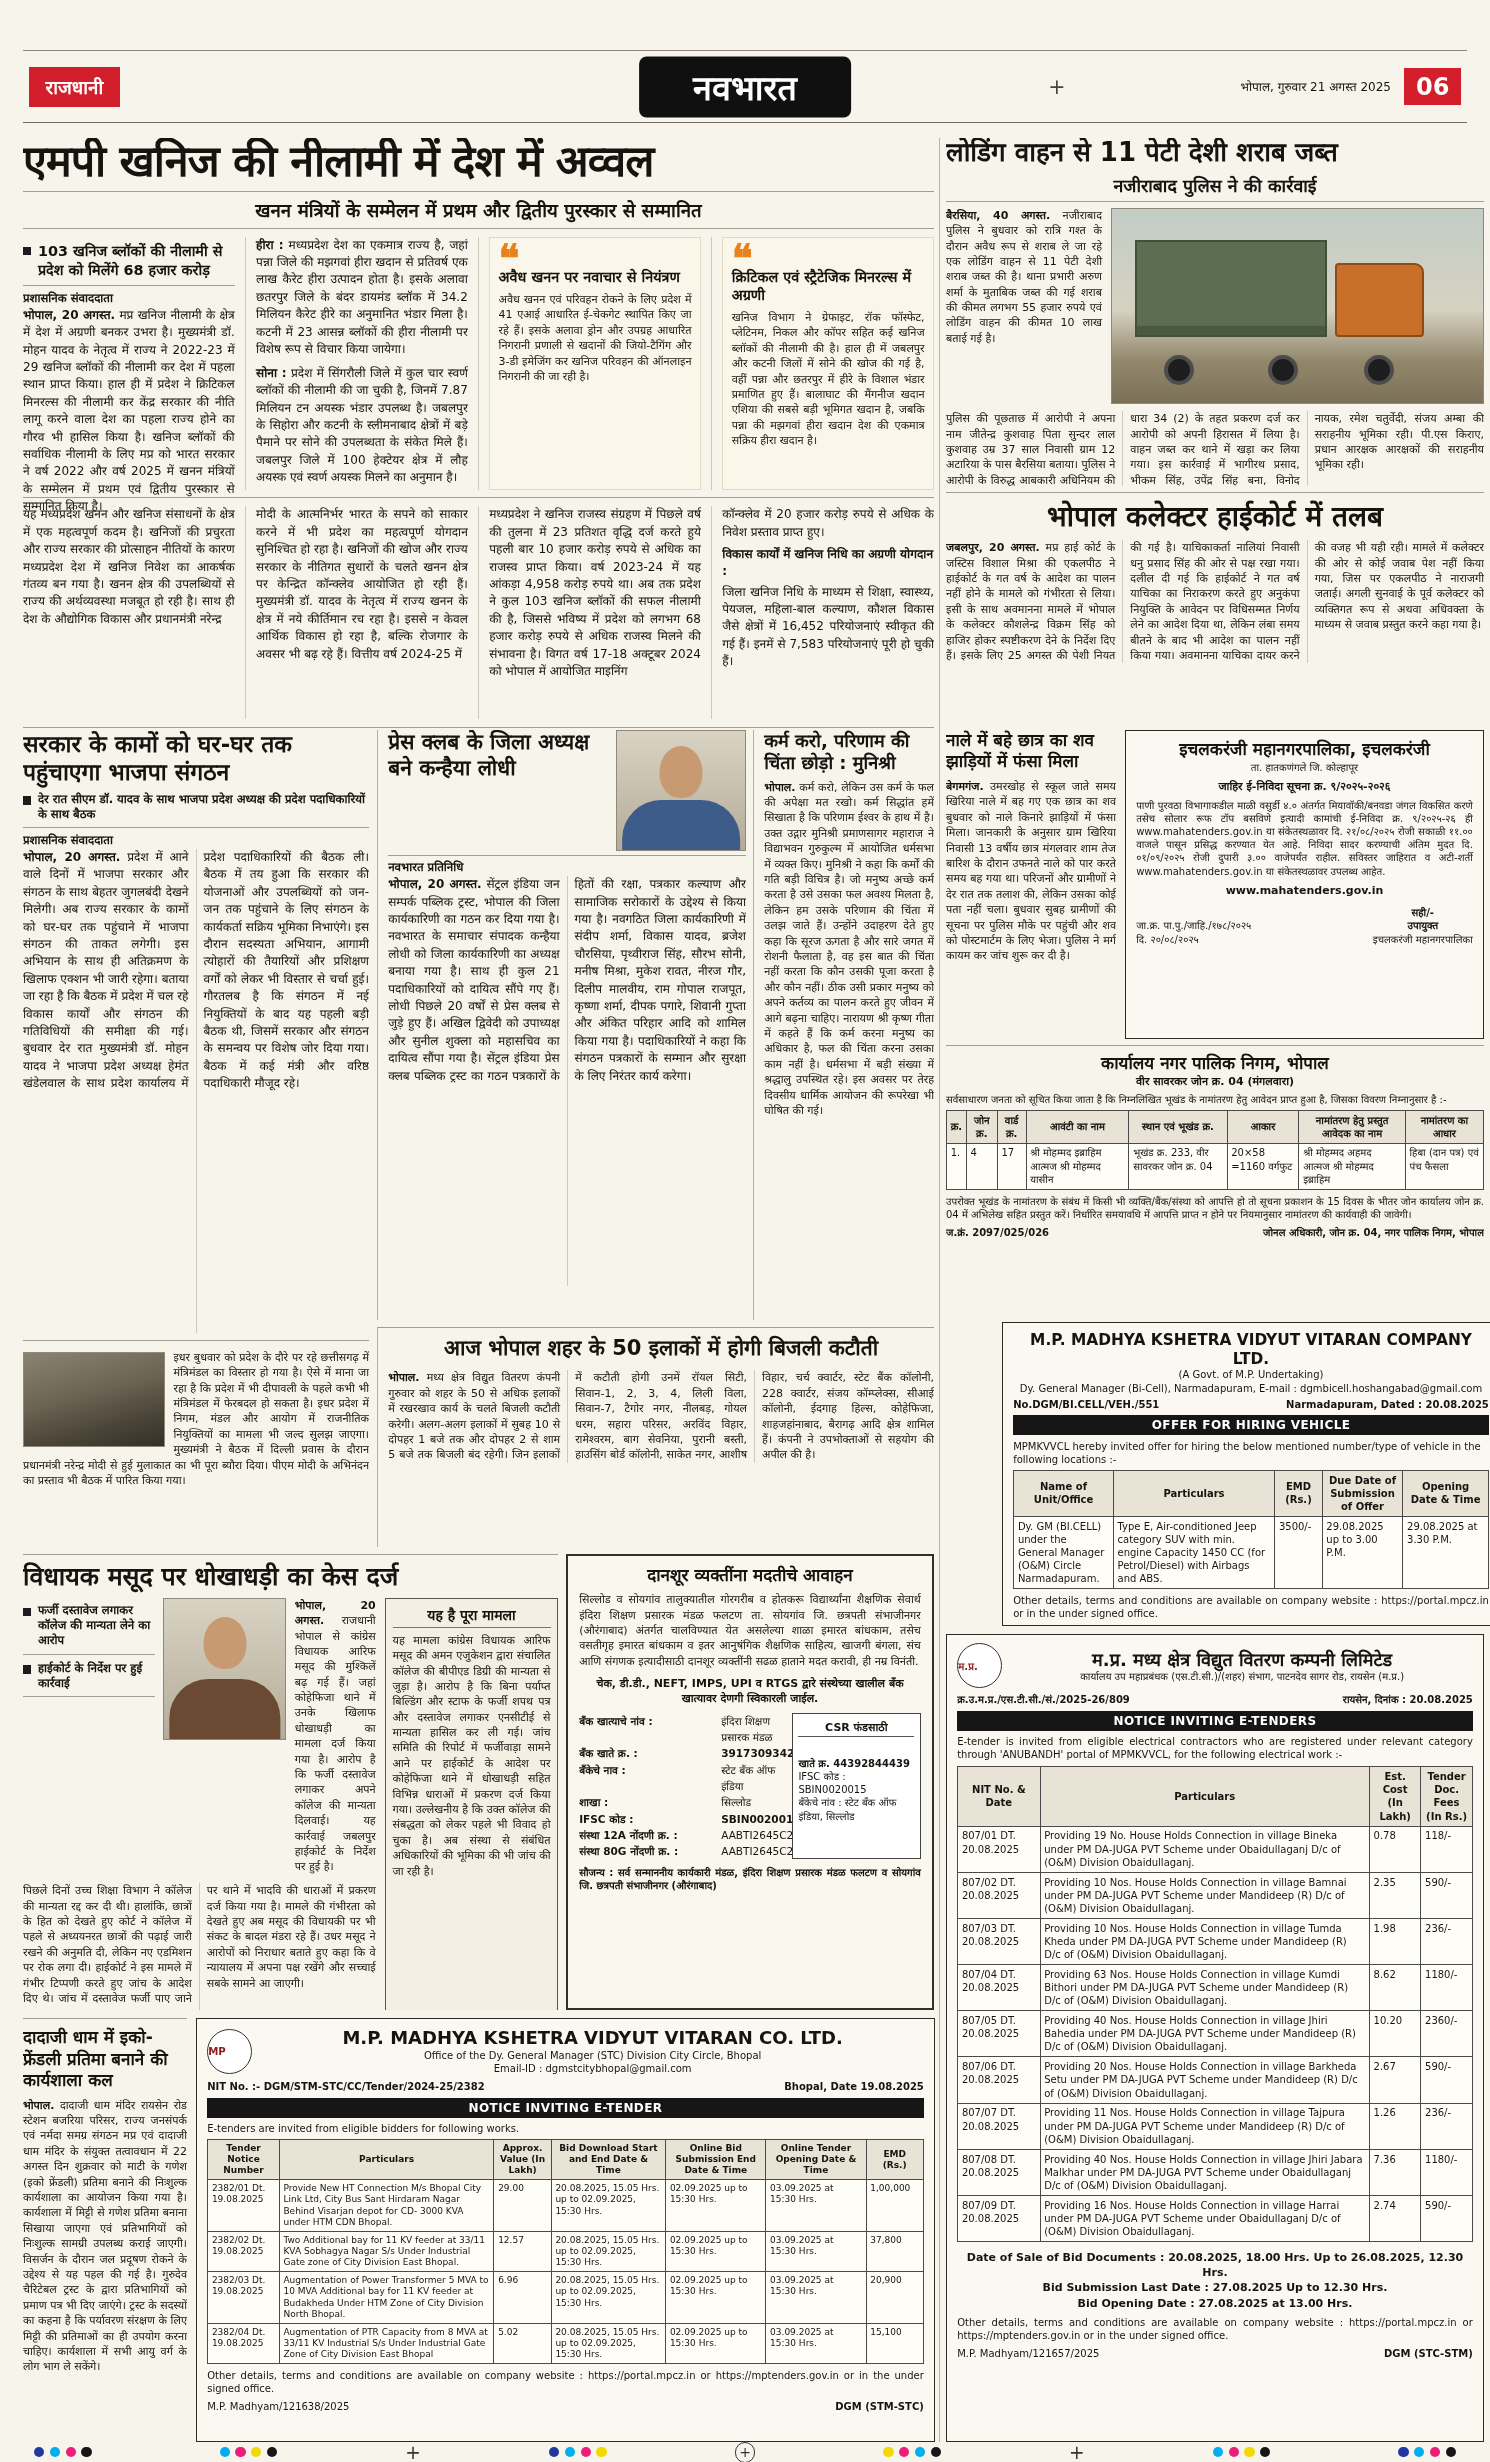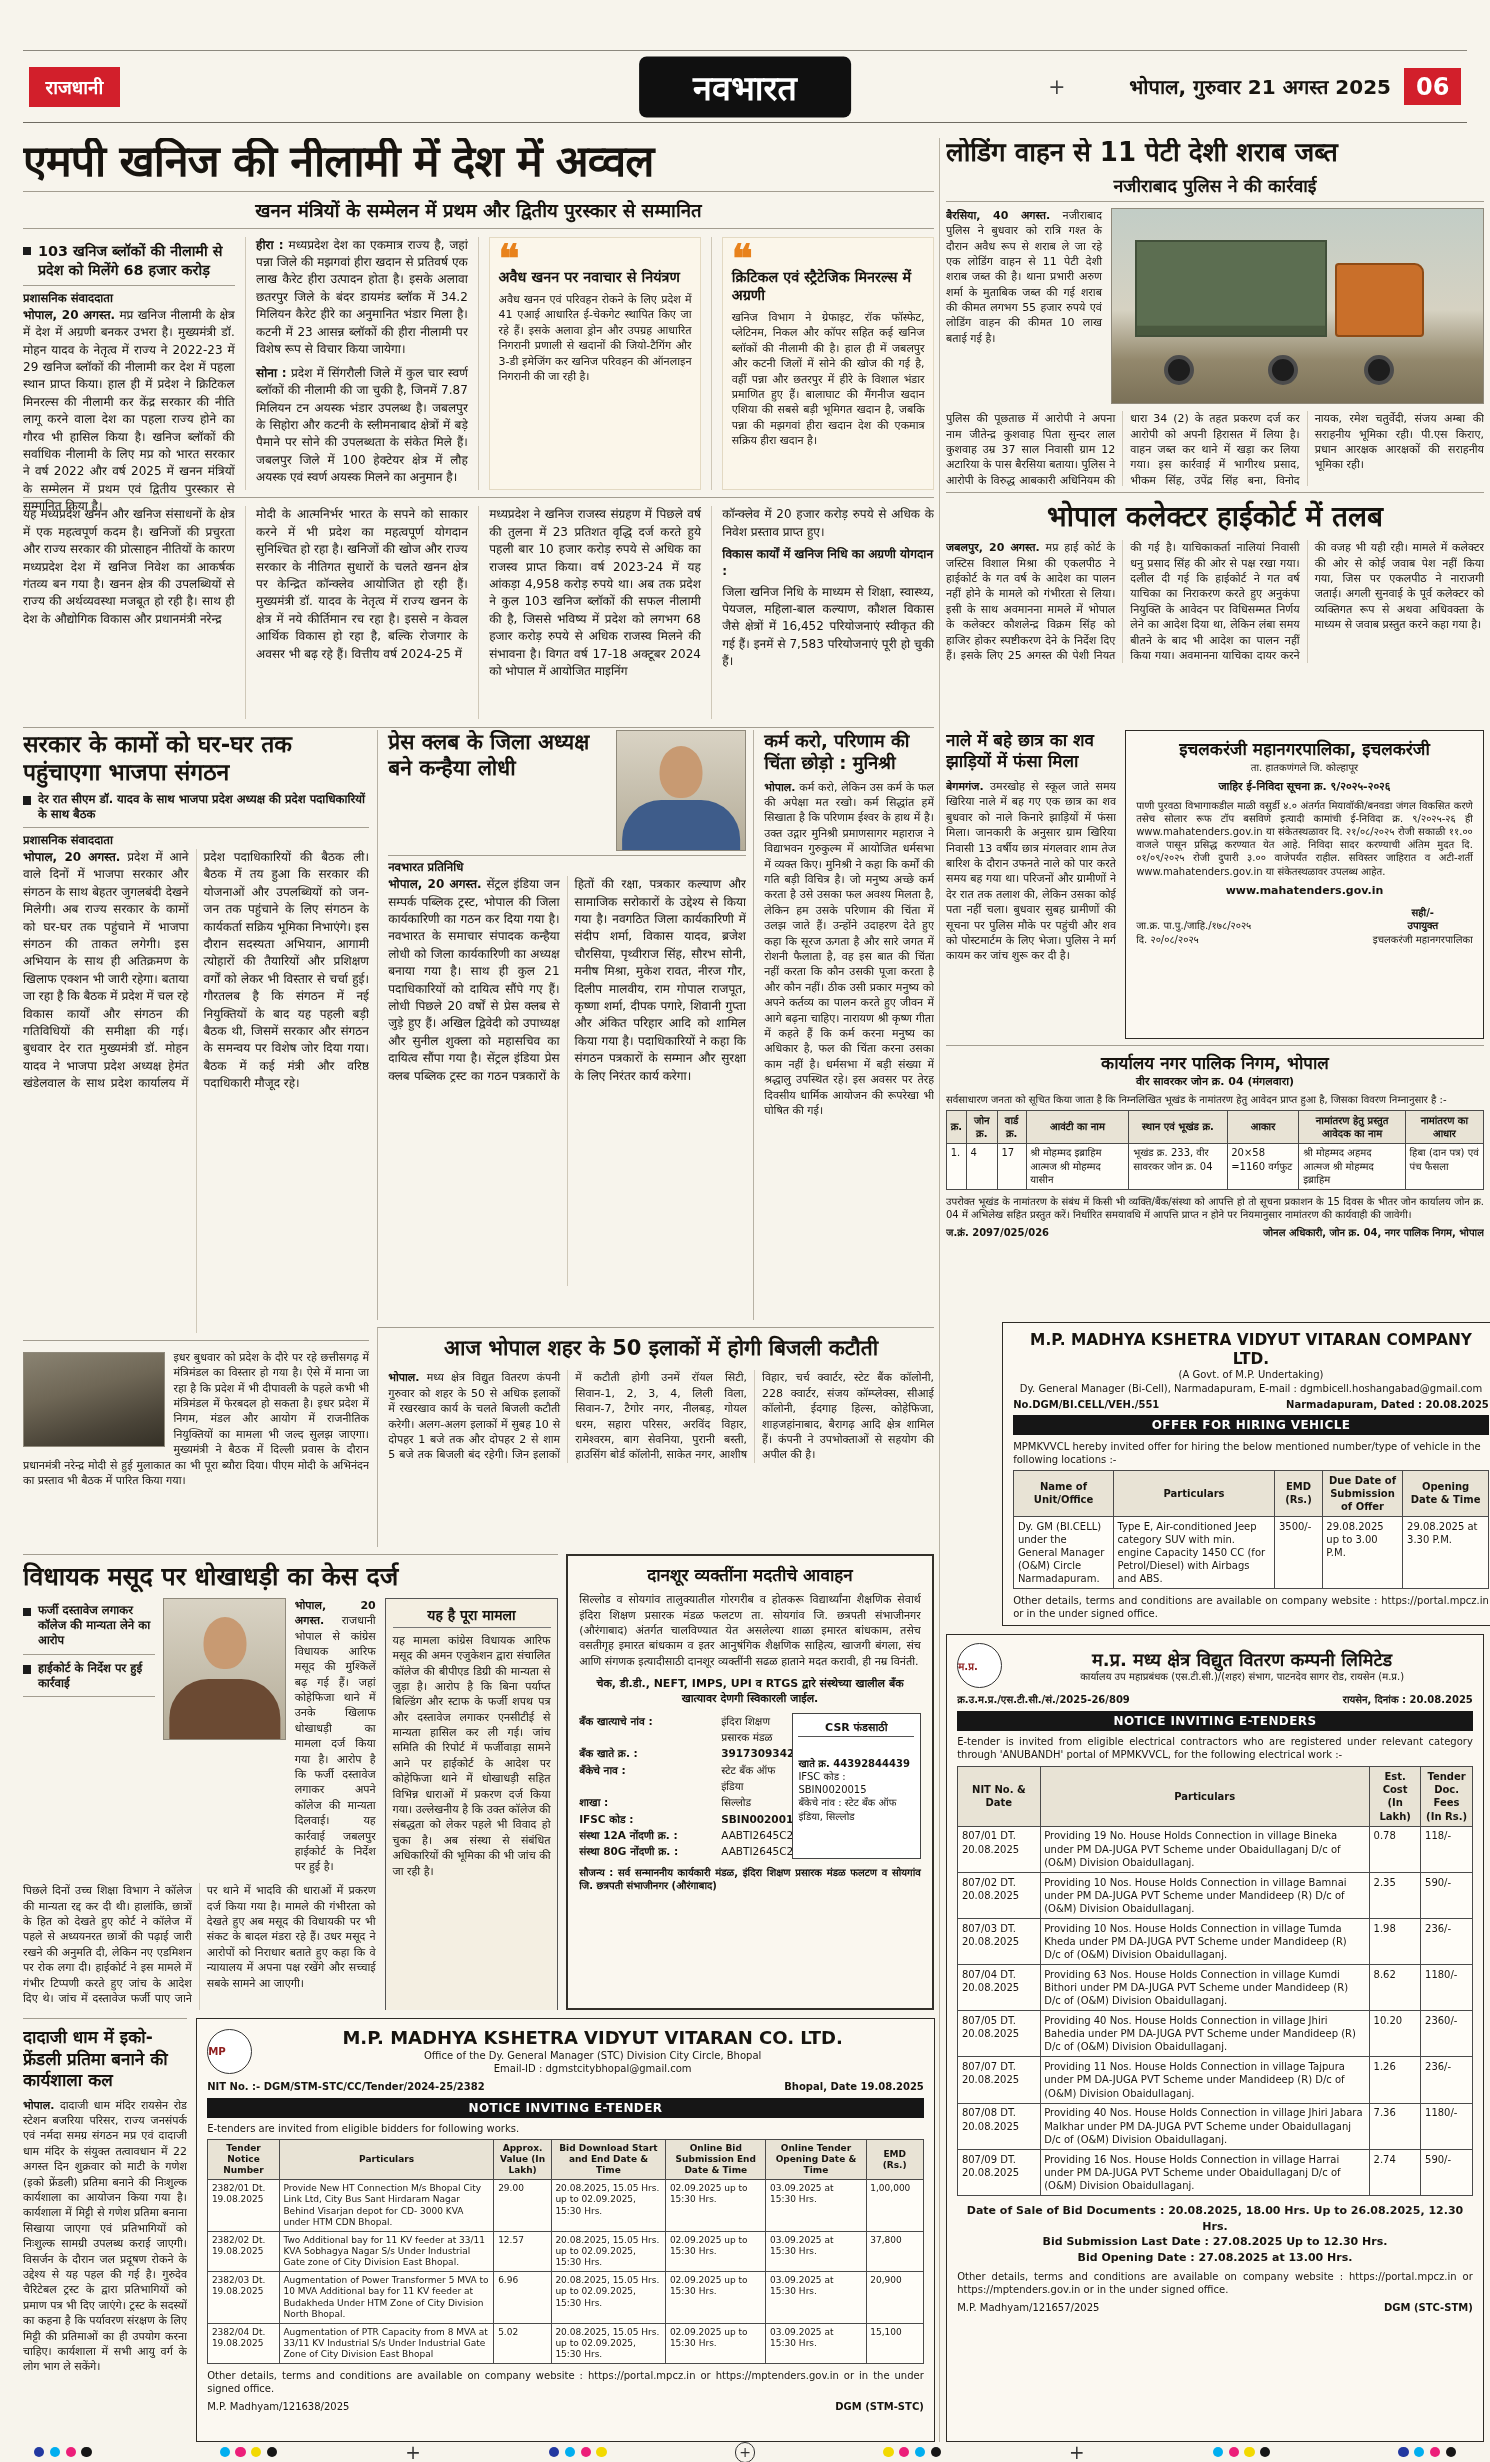--- a/index.html
+++ b/index.html
@@ -37,21 +37,21 @@
 .by{font-weight:700;font-size:11.6px;padding:3.7px 0 1.9px}
 .bul{display:flex;gap:6.5px;align-items:flex-start;font-weight:700;padding:5.6px 0;border-bottom:0.9px solid #a39d90}
 .sq{flex:0 0 8.4px;width:8.4px;height:8.4px;background:#1c1c1c;margin-top:4.7px}
 .bul-t{font-size:14.4px;line-height:1.3}
 .bul-ts{font-size:11.6px;line-height:1.3}
 .hdr{left:23px;top:50px;width:1444px;height:73px;border-top:0.9px solid #8c887e;border-bottom:0.9px solid #6f6b62;display:flex;align-items:center;padding:0 5.6px}
 .hdr-tag{font-size:18.6px;font-weight:700;padding:7.5px 17px}
 .mast{position:absolute;left:50%;top:50%;transform:translate(-50%,-50%);background:#101010;color:#fff;font-size:34px;font-weight:800;padding:7.5px 54px;border-radius:7.5px}
 .hdr-plus{position:absolute;left:71%;font-size:20.5px;color:#444}
 .hdr-right{margin-left:auto;display:flex;align-items:center;gap:13px}
-.hdr-date{font-size:20px;font-weight:700}
+.hdr-date{font-size:12px;font-weight:400}
 .pg{font-size:24px;font-weight:800;padding:4.7px 12px}
 .mb{display:flex}
 .mb>.mc{flex:1;min-width:0;padding:0 10.2px}
 .mb>.mc+.mc{border-left:0.9px solid #cfc8b8}
 .mb>.mc:first-child{padding-left:0}
 .mb>.mc:last-child{padding-right:0}
 .qcard{height:100%;background:#fbf6ea;border:0.9px solid #e3d9c2;padding:7.5px 8.4px}
 .qmark{color:#e8821c;font-family:"DejaVu Serif",serif;font-size:39px;line-height:.7;height:20.5px;font-weight:700}
 .qtitle{font-weight:700;font-size:14.4px;line-height:1.25;margin:2.8px 0 5.6px}
 .liq{display:flex;gap:9.3px;margin-top:1.9px}
@@ -367,20 +367,26 @@
             <td>8.62</td>
             <td>1180/-</td>
           </tr>
         <tr>
             <td>807/05 DT. 20.08.2025</td>
             <td>Providing 40 Nos. House Holds Connection in village Jhiri Bahedia under PM DA-JUGA PVT Scheme under Mandideep (R) D/c of (O&amp;M) Division Obaidullaganj.</td>
             <td>10.20</td>
             <td>2360/-</td>
           </tr>
         <tr>
+            <td>807/06 DT. 20.08.2025</td>
+            <td>Providing 20 Nos. House Holds Connection in village Barkheda Setu under PM DA-JUGA PVT Scheme under Mandideep (R) D/c of (O&amp;M) Division Obaidullaganj.</td>
+            <td>2.67</td>
+            <td>590/-</td>
+          </tr>
+        <tr>
             <td>807/07 DT. 20.08.2025</td>
             <td>Providing 11 Nos. House Holds Connection in village Tajpura under PM DA-JUGA PVT Scheme under Mandideep (R) D/c of (O&amp;M) Division Obaidullaganj.</td>
             <td>1.26</td>
             <td>236/-</td>
           </tr>
         <tr>
             <td>807/08 DT. 20.08.2025</td>
             <td>Providing 40 Nos. House Holds Connection in village Jhiri Jabara Malkhar under PM DA-JUGA PVT Scheme under Obaidullaganj D/c of (O&amp;M) Division Obaidullaganj.</td>
             <td>7.36</td>
             <td>1180/-</td>

